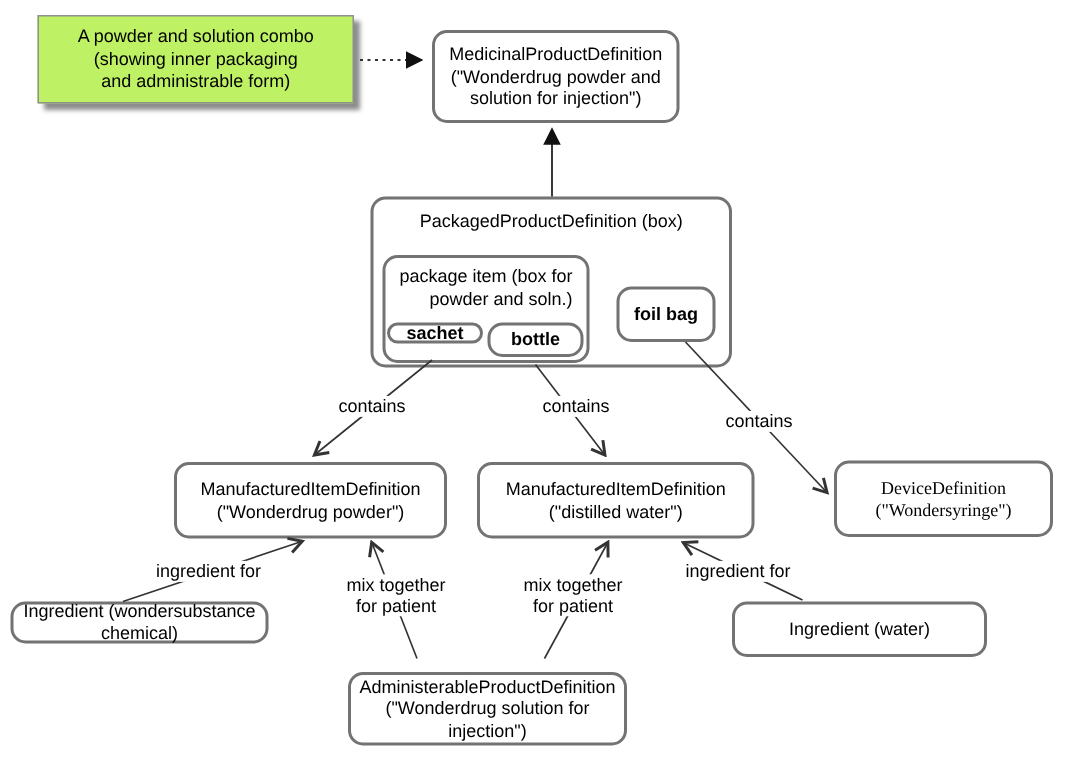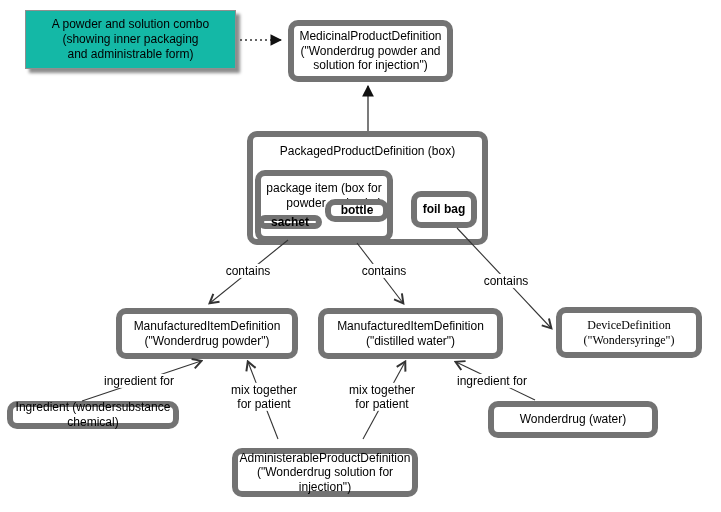--- a/index.html
+++ b/index.html
@@ -2,29 +2,29 @@
 <html><head>
 <meta charset="utf-8">
 <style>
   html,body { margin:0; padding:0; background:#fff; }
   .canvas {
     position:relative; width:721px; height:512px; background:#ffffff;
     font-family:"Liberation Sans", sans-serif; font-size:12px; color:#000;
     overflow:hidden;
   }
   .node {
-    position:absolute; background:#ffffff; border:6px solid #737373;
+    position:absolute; background:#ffffff; border:2px solid #737373;
     border-radius:10px; box-sizing:border-box;
     display:flex; align-items:center; justify-content:center;
     text-align:center; white-space:pre-line; line-height:1.22;
   }
   .top-label { align-items:flex-start; padding-top:7px; }
   .small-node { border-radius:10px;font-weight:bold; }
   .note {
-    position:absolute; background:#14b8a6; border:1px solid #8f8f8f;
+    position:absolute; background:#bef264; border:1px solid #8f8f8f;
     box-shadow:4px 4px 3px rgba(0,0,0,0.45); box-sizing:border-box;
     display:flex; align-items:center; justify-content:center;
     text-align:center; white-space:pre-line; line-height:1.25;
   }
   .edges { position:absolute; left:0; top:0; pointer-events:none; }
   .edge-label {
     position:absolute; transform:translate(-50%,-50%);
     background:#ffffff; padding:0 2px; text-align:center;
     white-space:pre-line; line-height:1.18; color:#000;
   }
@@ -42,41 +42,41 @@
 ("Wonderdrug powder and
 solution for injection")</div>
 
   <div class="node top-label" style="left:247px; top:131px; width:241px; height:114px;">PackagedProductDefinition (box)</div>
 
   <div class="node top-label" style="left:255px; top:170px; width:138px; height:72px; padding-top:5px;text-align:right;">package item (box for
 powder and soln.)</div>
 
   <div class="node small-node" style="left:258px; top:215px; width:64px; height:14px;">sachet</div>
 
-  <div class="node small-node" style="left:325px; top:199px; width:64px; height:23px;">bottle</div>
+  <div class="node small-node" style="left:325px; top:215px; width:64px; height:23px;">bottle</div>
 
   <div class="node small-node" style="left:411px; top:191px; width:66px; height:37px;">foil bag</div>
 
   <div class="node" style="left:116px; top:308px; width:182px; height:51px;">ManufacturedItemDefinition
 ("Wonderdrug powder")</div>
 
   <div class="node" style="left:318px; top:308px; width:185px; height:51px;">ManufacturedItemDefinition
 ("distilled water")</div>
 
   <div class="node" style="left:556px; top:307px; width:146px; height:51px;font-family:Liberation Serif, serif;">DeviceDefinition
 ("Wondersyringe")</div>
 
   <div class="node" style="left:7px; top:401px; width:172px; height:28px;">Ingredient (wondersubstance
 chemical)</div>
 
   <div class="node" style="left:232px; top:448px; width:186px; height:49px;">AdministerableProductDefinition
 ("Wonderdrug solution for
 injection")</div>
 
-  <div class="node" style="left:488px; top:401px; width:170px; height:37px;">Wonderdrug (water)</div>
+  <div class="node" style="left:488px; top:401px; width:170px; height:37px;">Ingredient (water)</div>
 
   <svg class="edges" width="721" height="512" viewBox="0 0 721 512">
     <defs>
       <marker id="solidArrow" viewBox="0 0 10 10" refX="9" refY="5" markerWidth="9" markerHeight="9" orient="auto">
         <path d="M0,0 L10,5 L0,10 Z" fill="#111"></path>
       </marker>
       <marker id="openArrow" viewBox="0 0 11 11" refX="9" refY="5.5" markerWidth="11" markerHeight="11" orient="auto">
         <path d="M1.5,1 L9.5,5.5 L1.5,10" fill="none" stroke="#333" stroke-width="1.8"></path>
       </marker>
     </defs>

